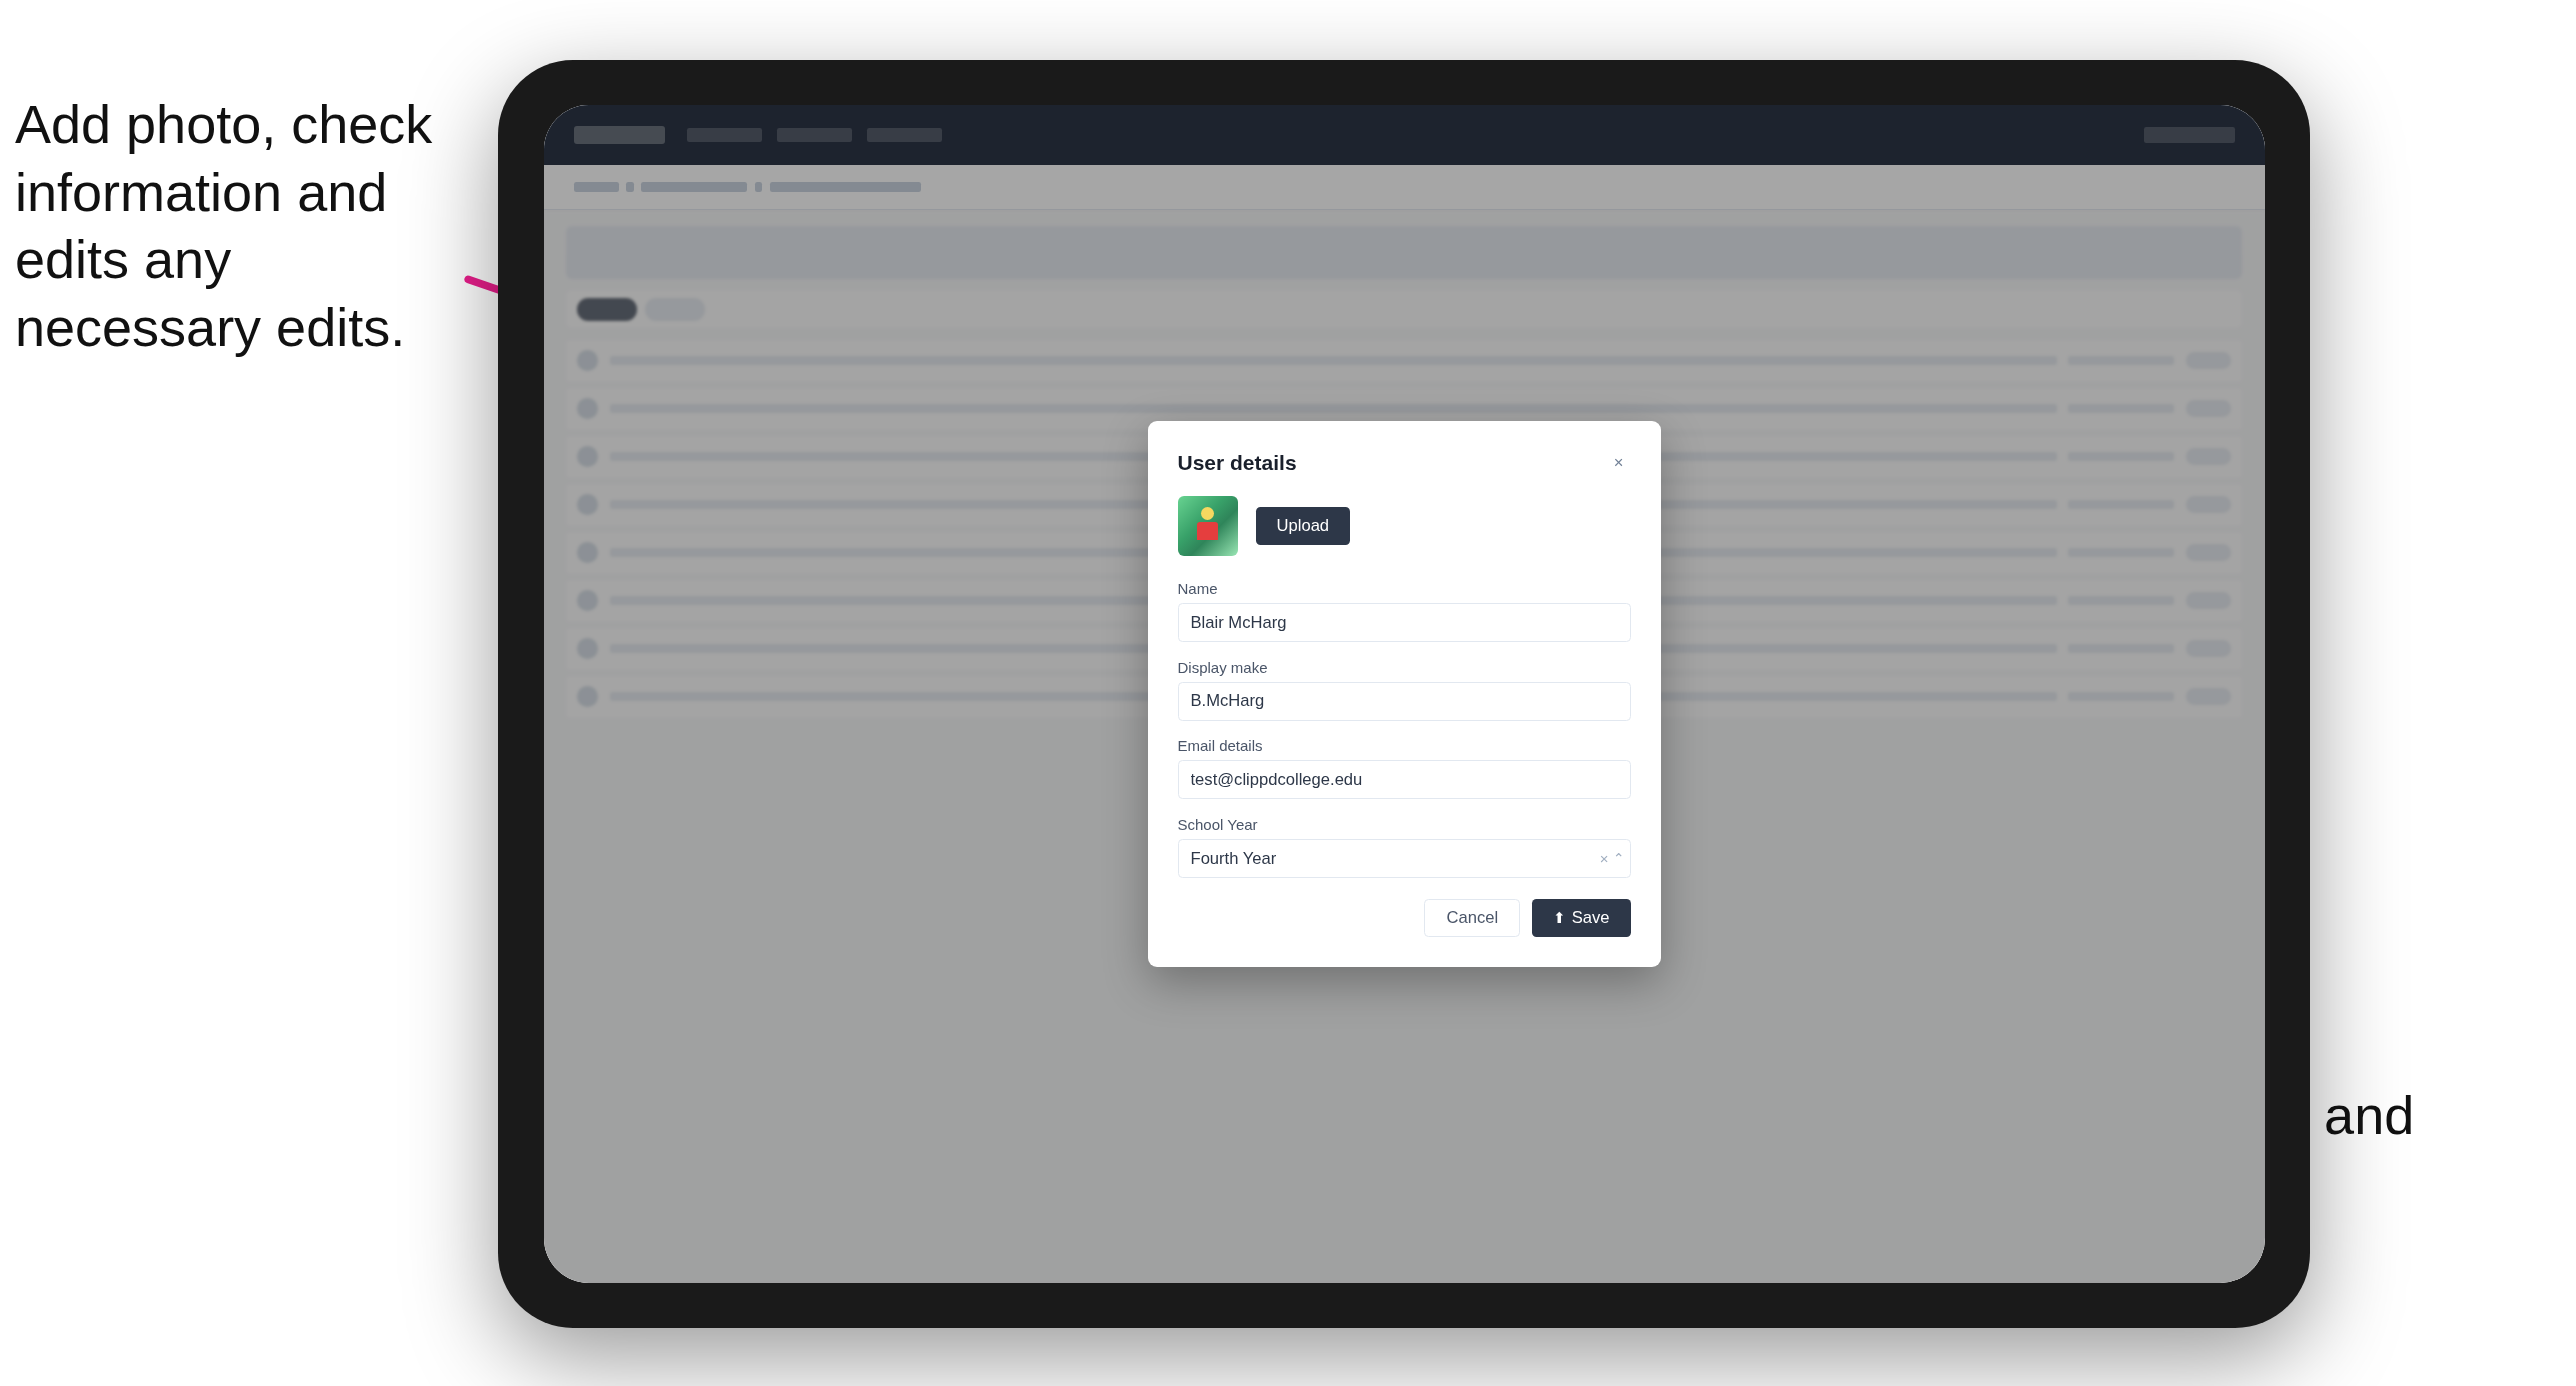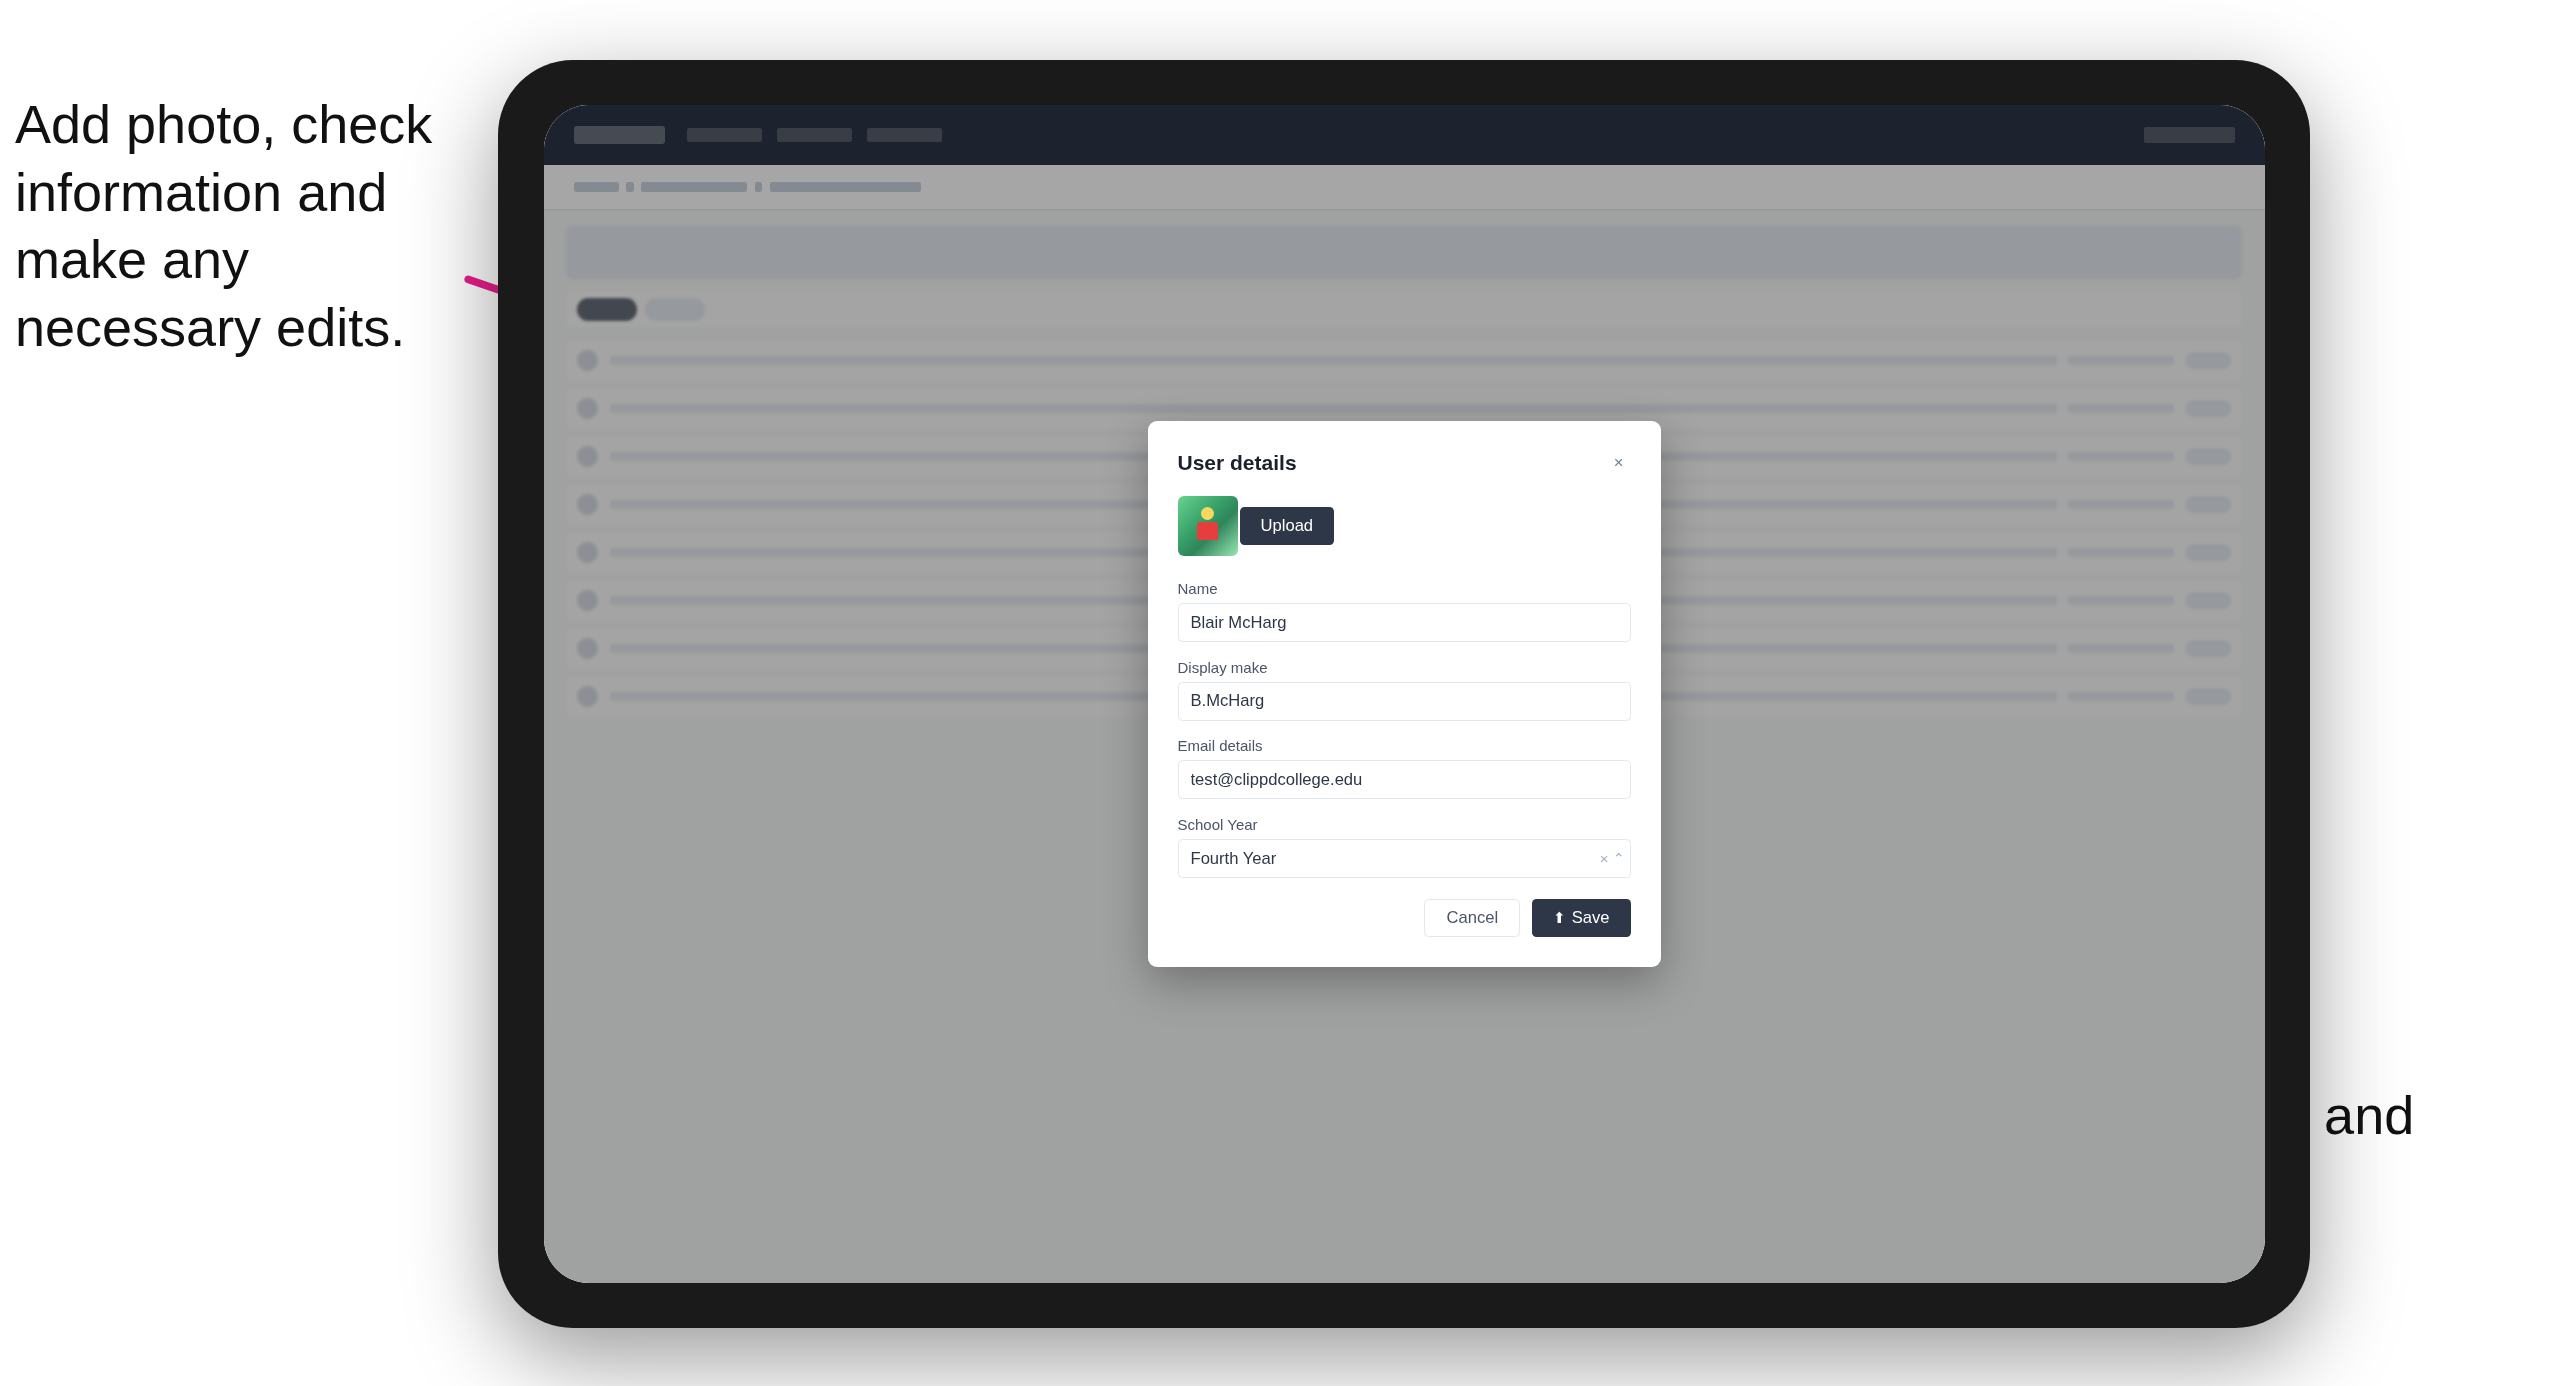--- a/index.html
+++ b/index.html
@@ -220,21 +220,21 @@
       font-size: 16.6px;
       color: #718096;
       border: none;
       background: none;
     }
 
     
     .photo-section {
       display: flex;
       align-items: center;
-      gap: 2px;
+      gap: 18px;
       margin-bottom: 24px;
     }
     .user-photo {
       width: 60px;
       height: 60px;
       border-radius: 6px;
       background: linear-gradient(135deg, #68d391 0%, #38a169 40%, #2f855a 60%, #9ae6b4 100%);
       overflow: hidden;
       flex-shrink: 0;
       display: flex;
@@ -363,21 +363,21 @@
     .save-icon {
       font-size: 15px;
     }
   </style>
 </head>
 <body>
 
 <div class="annotation-left">
   <span>Add photo, check</span><br>
   <span>information and</span><br>
-  <span>make any</span><br>
+  <span>edits any</span><br>
   <span>necessary edits.</span>
 </div>
 
 <div class="annotation-right">
   <span>Complete and</span><br>
   hit <strong>Save</strong>.
 </div>
 
 <svg class="arrows-svg" xmlns="http://www.w3.org/2000/svg" viewBox="0 0 3412 1836" width="2576" height="1386">
 

